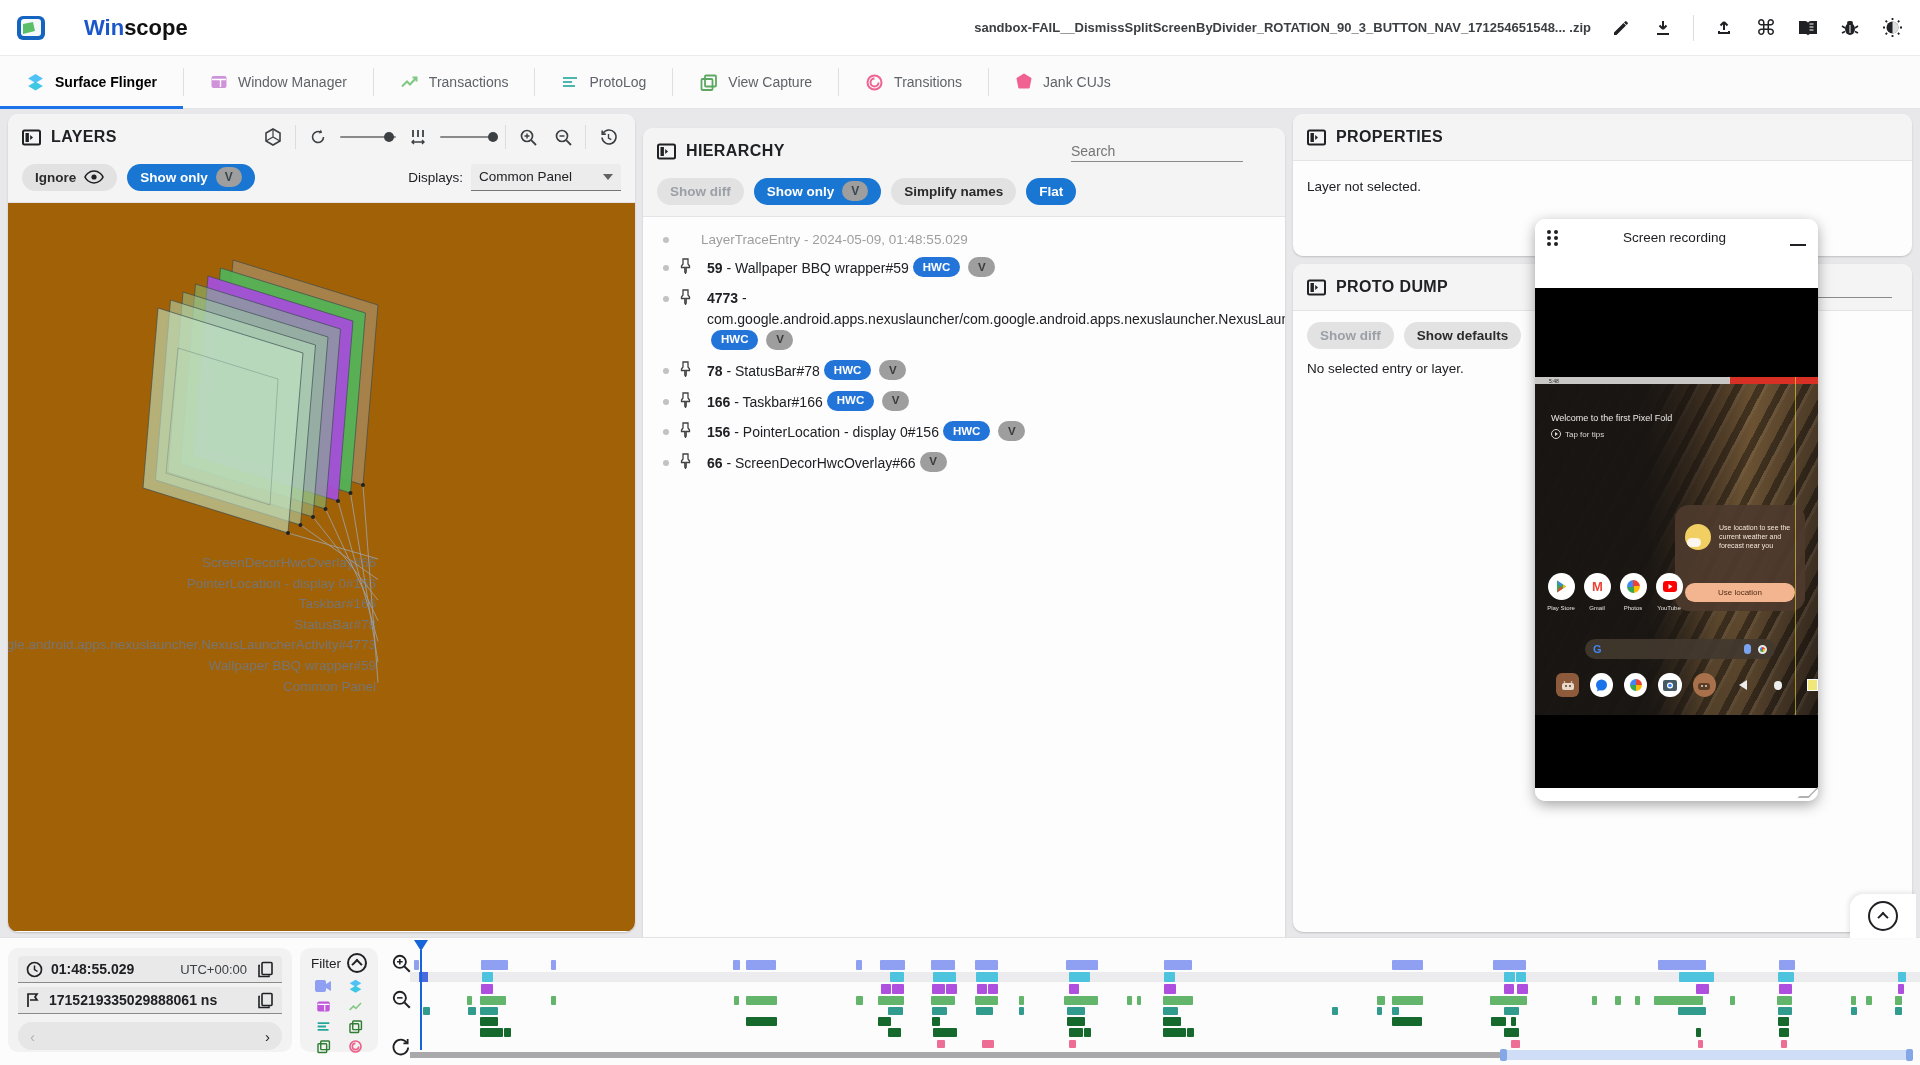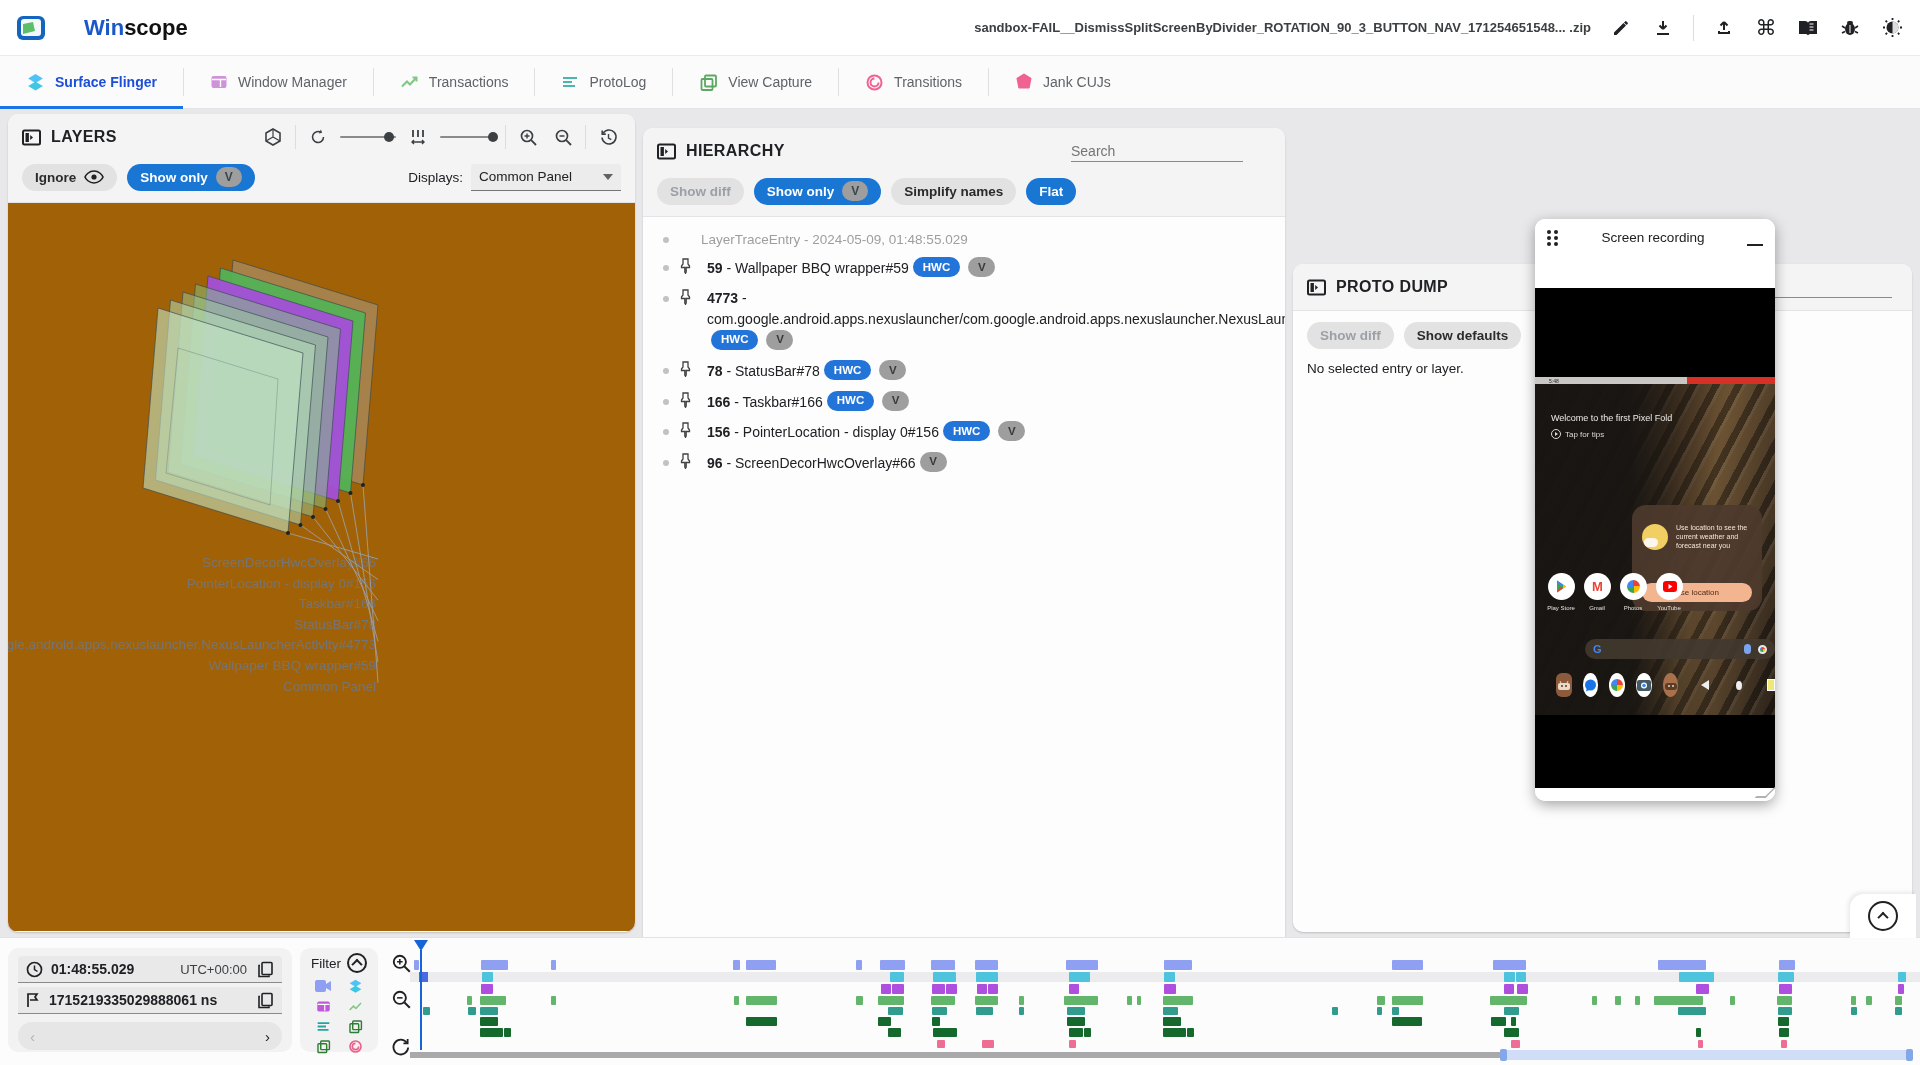--- a/index.html
+++ b/index.html
@@ -14,21 +14,21 @@
   .topbar-right{margin-left:auto;display:flex;align-items:center;gap:18px;}
   .trace-name{font-size:13px;color:#3c4043;font-weight:bold;white-space:nowrap;}
   .tb-icon{width:24px;height:24px;display:flex;align-items:center;justify-content:center;color:#202124;cursor:pointer;}
   .tb-sep{width:1px;height:26px;background:#dadce0;}
   .cmd-glyph{font-size:21px;line-height:1;color:#202124;}
 
   
   .tabstrip{position:absolute;left:0;top:55px;right:0;height:52px;background:#fbfbfc;border-top:1px solid #eceaea;border-bottom:1px solid #e4e4e6;display:flex;align-items:stretch;z-index:25;}
   .tab{position:relative;display:flex;align-items:center;gap:10px;padding:0 26px;font-size:14px;color:#5f6368;cursor:pointer;}
   .tab .tlab{white-space:nowrap;}
-  .tab.active{color:#1d4ed8;font-weight:bold;}
+  .tab.active{color:#000000;font-weight:bold;}
   .tab.active:after{content:"";position:absolute;left:0;right:0;bottom:-1px;height:3px;background:#1a73e8;}
   .tab-sep{width:1px;background:#e0e0e0;margin:12px 0;}
 
   
   .card{position:absolute;background:#fdfdfe;border-radius:10px;box-shadow:0 1px 2px rgba(0,0,0,.18);overflow:hidden;}
   .card-head{background:#f4f4f5;border-bottom:1px solid #e4e4e6;}
   .head-row{display:flex;align-items:center;height:46px;padding:0 14px;box-sizing:border-box;gap:10px;}
   .panel-title{font-size:16px;font-weight:bold;letter-spacing:.4px;color:#202124;}
   .tool-row{display:flex;align-items:center;height:42px;padding:0 14px 8px 14px;box-sizing:border-box;gap:10px;}
   .chip{display:inline-flex;align-items:center;gap:8px;height:27px;padding:0 13px;border-radius:14px;background:#e2e2e3;color:#2b2b2b;font-size:13.5px;font-weight:bold;cursor:pointer;white-space:nowrap;}
@@ -57,21 +57,21 @@
   .bullet{position:absolute;left:14px;top:12px;width:6px;height:6px;border-radius:50%;background:#c2c2c2;}
   .hroot .bullet{left:14px;top:10px;}
   .pin{position:absolute;left:30px;top:5px;}
   .hnum{font-weight:bold;}
   .chip-hwc{display:inline-flex;align-items:center;justify-content:center;height:20px;padding:0 10px;border-radius:10px;background:#2374d9;color:#fff;font-size:11.5px;font-weight:bold;margin:0 4px;vertical-align:2px;}
   .chip-vv{display:inline-flex;align-items:center;justify-content:center;height:20px;min-width:27px;border-radius:10px;background:#9e9e9e;color:#3a3a3a;font-size:11.5px;font-weight:bold;margin:0 4px;vertical-align:2px;}
 
   .empty-msg{font-size:13.5px;color:#202124;padding:18px 14px;}
 
   
-  .recwin{position:absolute;left:1535px;top:219px;width:240px;background:#fff;border-radius:10px;box-shadow:0 4px 14px rgba(0,0,0,.35);z-index:60;overflow:hidden;}
+  .recwin{position:absolute;left:1535px;top:219px;width:283px;background:#fff;border-radius:10px;box-shadow:0 4px 14px rgba(0,0,0,.35);z-index:60;overflow:hidden;}
   .rechead{height:37px;display:flex;align-items:center;background:#fff;padding:0 12px;box-sizing:border-box;}
   .rectitle{flex:1;text-align:center;font-size:13.5px;color:#202124;}
   .minimize{width:16px;height:14px;border-bottom:2px solid #202124;cursor:pointer;}
   .dots{display:grid;grid-template-columns:5px 5px;grid-gap:2px;cursor:grab;}
   .dots i{width:4px;height:4px;border-radius:50%;background:#202124;}
   .recbody{background:#000;margin-top:32px;}
   .phone{position:relative;height:338px;overflow:hidden;
      background:linear-gradient(100deg,#181512 0%,#241d18 22%,#3a2c1f 45%,#5c432a 60%,#70563likely 0);}
   .phone-bg{position:absolute;inset:0;
      background:
@@ -418,24 +418,37 @@
             <path d="M4 1h5v5l1.5 2v1.5H7.2V14l-.7 1.3-.7-1.3V9.5H2.5V8L4 6z" stroke="#424242" stroke-width="1.3" fill="none"></path>
           </svg><span class="hnum">78</span><span class="htext"> - StatusBar#78</span><span class="chip-hwc">HWC</span><span class="chip-vv">V</span></div>
         <div class="hrow"><span class="bullet"></span><svg class="pin" width="13" height="16" viewBox="0 0 13 16">
             <path d="M4 1h5v5l1.5 2v1.5H7.2V14l-.7 1.3-.7-1.3V9.5H2.5V8L4 6z" stroke="#424242" stroke-width="1.3" fill="none"></path>
           </svg><span class="hnum">166</span><span class="htext"> - Taskbar#166</span><span class="chip-hwc">HWC</span><span class="chip-vv">V</span></div>
         <div class="hrow"><span class="bullet"></span><svg class="pin" width="13" height="16" viewBox="0 0 13 16">
             <path d="M4 1h5v5l1.5 2v1.5H7.2V14l-.7 1.3-.7-1.3V9.5H2.5V8L4 6z" stroke="#424242" stroke-width="1.3" fill="none"></path>
           </svg><span class="hnum">156</span><span class="htext"> - PointerLocation - display 0#156</span><span class="chip-hwc">HWC</span><span class="chip-vv">V</span></div>
         <div class="hrow"><span class="bullet"></span><svg class="pin" width="13" height="16" viewBox="0 0 13 16">
             <path d="M4 1h5v5l1.5 2v1.5H7.2V14l-.7 1.3-.7-1.3V9.5H2.5V8L4 6z" stroke="#424242" stroke-width="1.3" fill="none"></path>
-          </svg><span class="hnum">96</span><span class="htext"> - ScreenDecorHwcOverlay#66</span><span class="chip-vv">V</span></div>
+          </svg><span class="hnum">66</span><span class="htext"> - ScreenDecorHwcOverlay#66</span><span class="chip-vv">V</span></div>
       </div>
   </div>
 
+  <div class="card" style="left:1293px;top:114px;width:619px;height:142px;">
+    <div class="card-head">
+      <div class="head-row">
+        <svg width="19" height="17" viewBox="0 0 19 17">
+            <rect x="1" y="1.5" width="17" height="14" rx="1.5" stroke="#202124" stroke-width="2" fill="none"></rect>
+            <rect x="3.5" y="4" width="3.4" height="9" fill="#202124"></rect>
+            <polygon points="8.2,6 11,8.5 8.2,11" fill="#202124"></polygon>
+          </svg>
+        <span class="panel-title">PROPERTIES</span>
+      </div>
+    </div>
+    <div class="empty-msg">Layer not selected.</div>
+  </div>
 
   <div class="card" style="left:1293px;top:264px;width:619px;height:668px;">
     <div class="card-head">
       <div class="head-row">
         <svg width="19" height="17" viewBox="0 0 19 17">
             <rect x="1" y="1.5" width="17" height="14" rx="1.5" stroke="#202124" stroke-width="2" fill="none"></rect>
             <rect x="3.5" y="4" width="3.4" height="9" fill="#202124"></rect>
             <polygon points="8.2,6 11,8.5 8.2,11" fill="#202124"></polygon>
           </svg>
         <span class="panel-title">PROTO DUMP</span>

